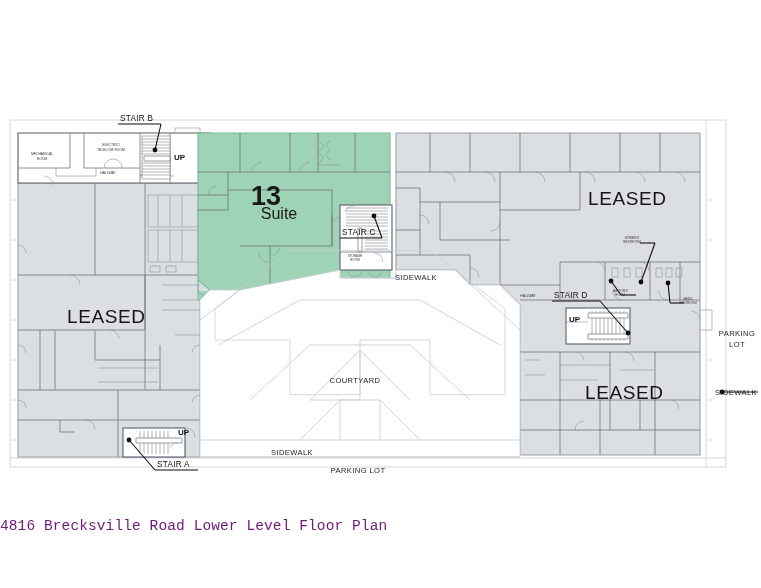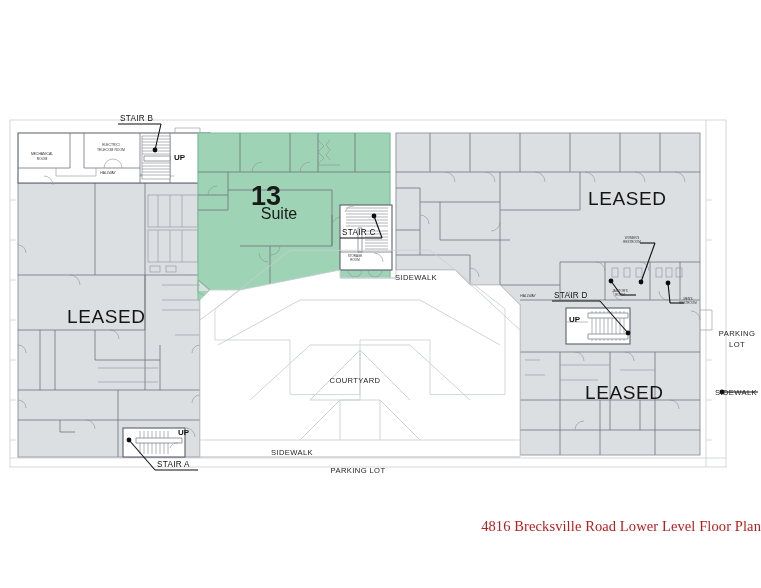--- a/index.html
+++ b/index.html
@@ -22,25 +22,25 @@
     left: 0;
     top: 0;
     width: 761px;
     height: 588px;
   }
   .plan-title {
     position: absolute;
     left: 0;
     top: 518px;
     width: 761px;
-    text-align: right;
+    text-align: left;
     font-size: 14.5px;
-    color: #b91c1c;
+    color: #701a75;
     letter-spacing: 0.1px;
-    font-family: Liberation Serif, serif;
+    font-family: Liberation Mono, monospace;
   }
   text { font-family: "Liberation Sans", sans-serif; }
   .t-leased { font-size: 19px; fill: #141414; letter-spacing: 0.6px; }
   .t-suite-num { font-size: 27px; fill: #1a1a1a; font-weight: bold; }
   .t-suite-word { font-size: 16px; fill: #1a1a1a; }
   .t-callout { font-size: 8.2px; fill: #111111; letter-spacing: 0.3px; }
   .t-up { font-size: 8px; fill: #111111; font-weight: bold; }
   .t-area { font-size: 7.6px; fill: #222222; letter-spacing: 0.4px; }
   .t-tiny { font-size: 3.4px; fill: #333333; }
   .t-tiny2 { font-size: 3px; fill: #333333; }

